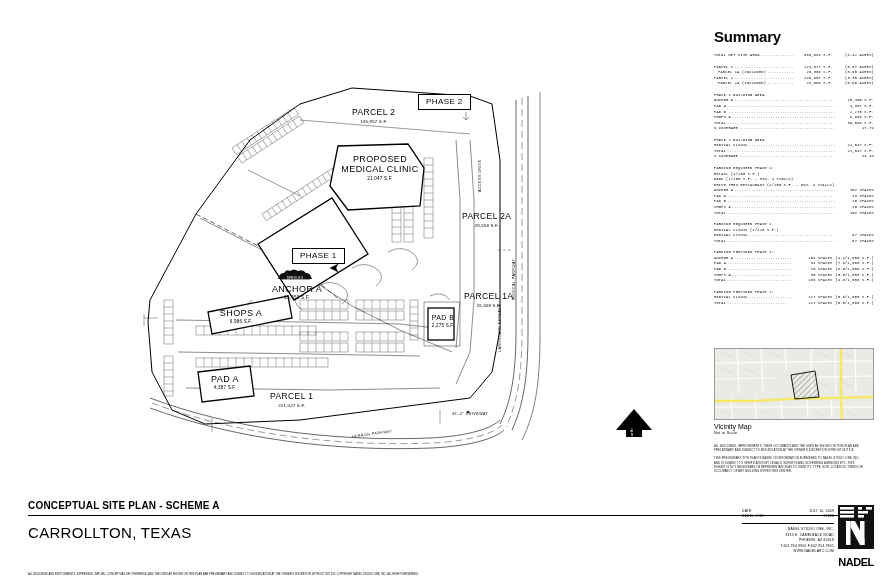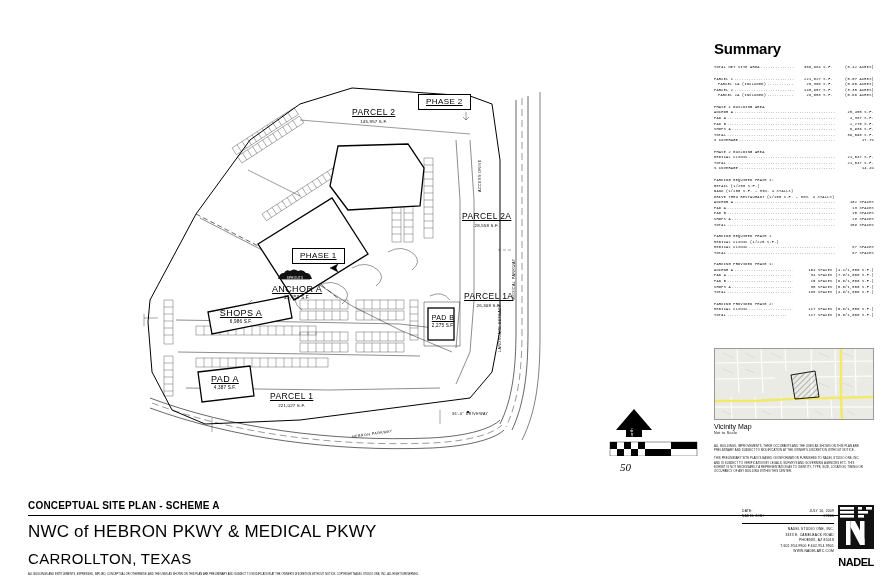--- a/index.html
+++ b/index.html
@@ -35,21 +35,20 @@
     font-family: "Liberation Sans", sans-serif;
     letter-spacing: 0.4px;
     color: #000;
     white-space: nowrap;
     line-height: 1.15;
   }
   .plan-label .lbl-title {
     display: block;
     font-size: 9px;
     font-weight: 400;
-    text-decoration: underline;
   }
   .plan-label .lbl-area {
     display: block;
     font-size: 4.6px;
     letter-spacing: 0.2px;
     margin-top: 1px;
   }
   .label-boxed {
     border: 1px solid #000;
     padding: 2px 7px 3px 7px;
@@ -76,21 +75,21 @@
     height: 12px;
     display: flex;
     align-items: flex-end;
     justify-content: center;
   }
 
   
   #summary-panel {
     position: absolute;
     left: 714px;
-    top: 40px;
+    top: 28px;
     width: 160px;
   }
   #summary-title {
     font-size: 15px;
     font-weight: 700;
     letter-spacing: -0.2px;
     margin-bottom: 8px;
     font-family: "Liberation Sans", sans-serif;
   }
   .sum-block { margin-bottom: 6px; }
@@ -601,20 +600,25 @@
 
     <div class="plan-label label-boxed" style="left:418px; top:94px;">
       <span class="lbl-title">PHASE 2</span>
     </div>
 
     <div class="plan-label parcel-label" style="left:352px; top:108px;">
       <span class="lbl-title">PARCEL 2</span>
       <span class="lbl-area">145,957 S.F.</span>
     </div>
 
+    <div class="plan-label" style="left:340px; top:154px; width:80px;">
+      <span class="lbl-title">PROPOSED</span>
+      <span class="lbl-title">MEDICAL CLINIC</span>
+      <span class="lbl-area">21,047 S.F.</span>
+    </div>
 
     <div class="plan-label label-boxed" style="left:292px; top:248px;">
       <span class="lbl-title">PHASE 1</span>
     </div>
 
     <div class="anchor-logo" style="left:272px; top:268px;">
       <svg width="46" height="12" viewBox="0 0 46 12">
         <path d="M6,11 Q8,4 12,5 Q14,1 18,3 Q22,0 26,3 Q31,1 34,5 Q38,4 40,11 Z" fill="#111"></path>
         <rect x="8" y="8" width="30" height="3.4" fill="#111"></rect>
         <text x="23" y="11.2" font-family="Liberation Sans, sans-serif" font-size="3" fill="#fff" text-anchor="middle" letter-spacing="0.3">SPROUTS</text>
@@ -857,33 +861,20 @@
     </div>
   </div>
 
   <div id="north-arrow-block">
     <svg width="40" height="30" viewBox="0 0 40 30">
       <path d="M20,1 L38,22 L28,22 L28,29 L12,29 L12,22 L2,22 Z" fill="#000"></path>
       <text x="19" y="26" font-family="Liberation Sans, sans-serif" font-size="4.2" fill="#fff" text-anchor="middle" transform="rotate(-90 19 26)" letter-spacing="0.3">North</text>
     </svg>
   </div>
 
-  <div id="scale-block">
-    <svg width="90" height="16" viewBox="0 0 90 16">
-      <rect x="2" y="2" width="7" height="7" fill="#000"></rect>
-      <rect x="9" y="9" width="7" height="7" fill="#000"></rect>
-      <rect x="16" y="2" width="7" height="7" fill="#000"></rect>
-      <rect x="23" y="9" width="7" height="7" fill="#000"></rect>
-      <rect x="30" y="2" width="7" height="7" fill="#000"></rect>
-      <rect x="37" y="9" width="26" height="7" fill="#000"></rect>
-      <rect x="63" y="2" width="26" height="7" fill="#000"></rect>
-      <rect x="2" y="2" width="87" height="14" fill="none" stroke="#000" stroke-width="0.4"></rect>
-    </svg>
-    <div id="scale-number">50</div>
-  </div>
 
   <div id="vicinity-map-block">
     <div id="vicinity-map-frame">
       <svg width="158" height="70" viewBox="0 0 158 70">
         <rect x="0" y="0" width="158" height="70" fill="#ebebe6"></rect>
 
         <g stroke="#ffffff" stroke-width="1.1" fill="none" opacity="0.95">
           <line x1="0" y1="14" x2="158" y2="12"></line>
           <line x1="0" y1="30" x2="60" y2="29"></line>
           <line x1="100" y1="28" x2="158" y2="27"></line>
@@ -932,21 +923,20 @@
 
     <div class="disclaimer">
       <p>ALL BUILDINGS, IMPROVEMENTS, THEIR OCCUPANTS AND THE USES AS SHOWN ON THIS PLAN ARE PRELIMINARY AND SUBJECT TO MODIFICATION AT THE OWNER'S DISCRETION WITHOUT NOTICE.</p>
       <p>THIS PRELIMINARY SITE PLAN IS BASED ON INFORMATION FURNISHED TO NADEL STUDIO ONE, INC. AND IS SUBJECT TO VERIFICATION BY LEGALS, SURVEYS AND GOVERNING AGENCIES ETC. THIS EXHIBIT IS NOT NECESSARILY A REPRESENTATION AS TO IDENTITY, TYPE, SIZE, LOCATION, TIMING OR OCCUPANCY OF ANY BUILDING WITHIN THIS CENTER.</p>
     </div>
   </div>
 
   <div id="title-block">
     <div id="main-title">CONCEPTUAL SITE PLAN - SCHEME A</div>
     <div id="title-rule"></div>
-    <div id="project-title">NWC of HEBRON PKWY &amp; MEDICAL PKWY</div>
     <div id="project-subtitle">CARROLLTON, TEXAS</div>
   </div>
 
   <div id="fineprint">ALL BUILDINGS AND ENTITLEMENTS, EXPRESSED, IMPLIED, CONCEPTUAL OR OTHERWISE, AND THE USES AS SHOWN ON THIS PLAN ARE PRELIMINARY AND SUBJECT TO MODIFICATION AT THE OWNER'S DISCRETION WITHOUT NOTICE. COPYRIGHT NADEL STUDIO ONE, INC. ALL RIGHTS RESERVED.</div>
 
   <div id="firm-block">
     <div class="firm-meta-row">
       <span>DATE:</span>
       <span>JULY 10, 2009</span>
     </div>

